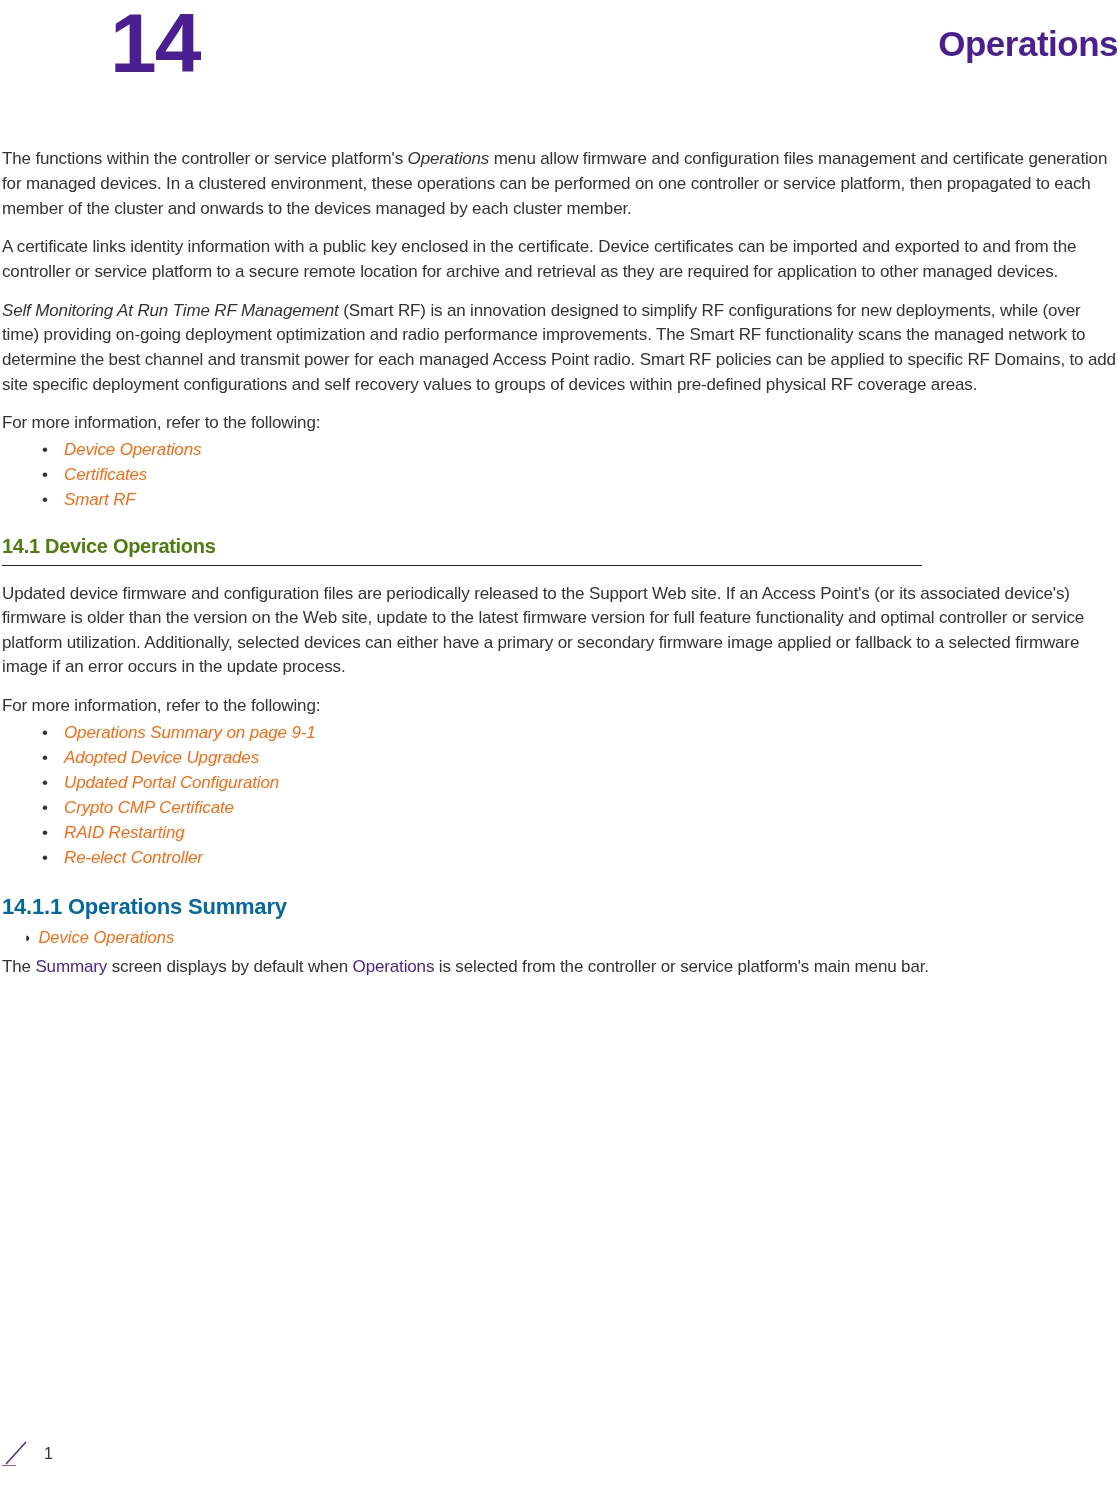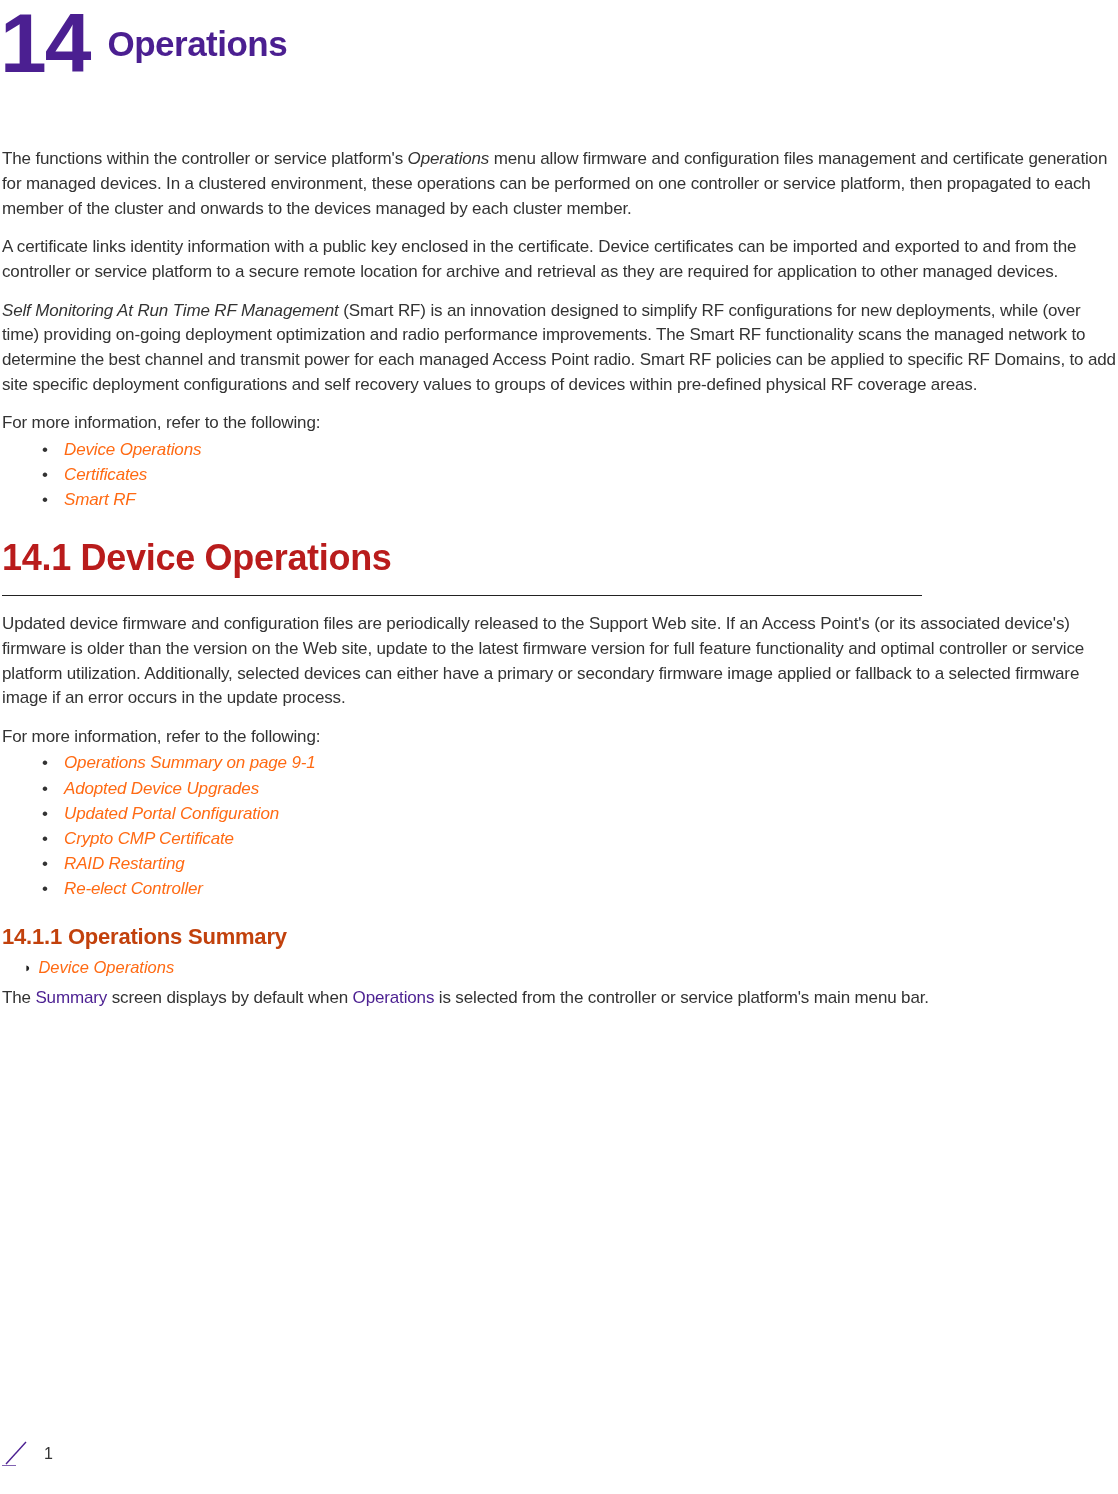--- a/index.html
+++ b/index.html
@@ -14,21 +14,23 @@
       padding: 0;
       background: #fff;
     }
     .page {
       padding: 8px 0 0 0;
     }
     .chapter-header {
       display: flex;
       align-items: center;
       gap: 18px;
+      margin-left: 110px;
       margin-bottom: 68px;
+      justify-content: space-between;
     }
     .chapter-number {
       font-size: 84px;
       font-weight: 800;
       color: #4b1f91;
       line-height: 0.85;
       letter-spacing: -2px;
     }
     .chapter-title {
       font-size: 35px;
@@ -64,37 +66,37 @@
       left: 0;
       top: 0;
       color: #333;
       font-size: 17px;
     }
     .link {
       color: #ff6a13;
       font-style: italic;
     }
     .h2 {
-      font-size: 36px;
-      font-weight: 800;
-      color: #b91c1c;
+      font-size: 20px;
+      font-weight: 800;
+      color: #4d7c0f;
       letter-spacing: -0.3px;
       margin-top: 8px;
-      margin-bottom: 12px;
+      margin-bottom: 4px;
     }
     .h2-rule {
       border: none;
       border-bottom: 1px solid #222;
       width: 920px;
       margin-bottom: 16px;
     }
     .h3 {
       font-size: 22px;
       font-weight: 800;
-      color: #c2410c;
+      color: #0369a1;
       letter-spacing: -0.2px;
       margin-top: 4px;
       margin-bottom: 4px;
     }
     .breadcrumb {
       margin-left: 22px;
       margin-bottom: 6px;
       font-size: 16.5px;
     }
     .breadcrumb .arrow {

